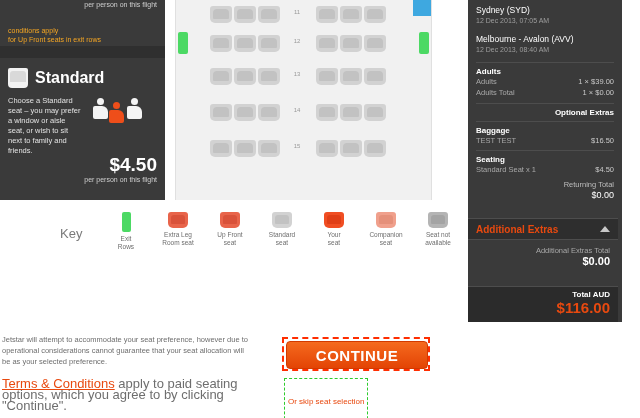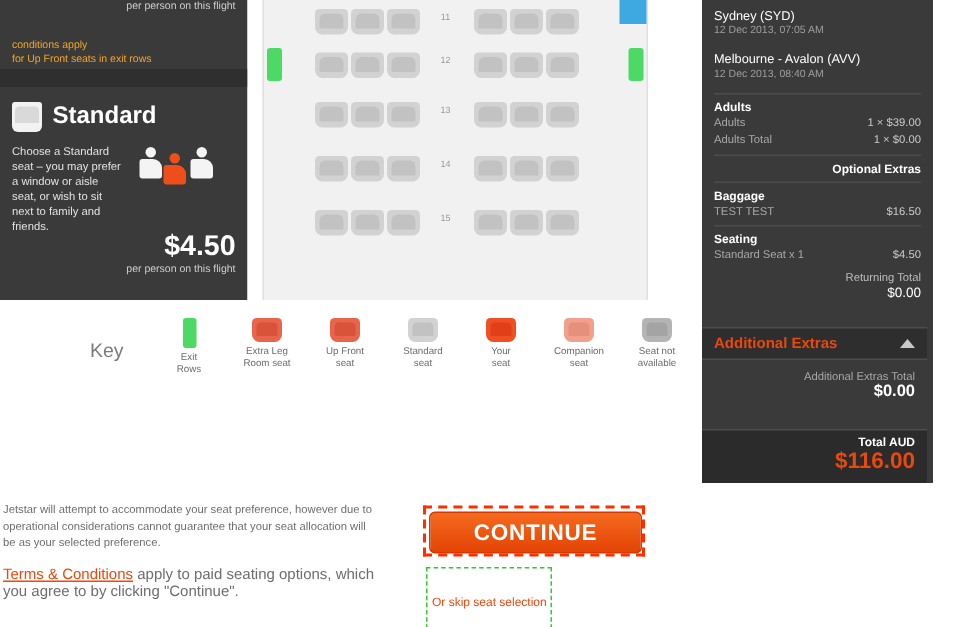--- a/index.html
+++ b/index.html
@@ -217,21 +217,21 @@
     left: 2px; top: 334px;
     width: 250px;
     font-size: 7.5px;
     line-height: 11px;
     color: #6e6e6e;
   }
   #terms-text {
     position: absolute;
     left: 2px; top: 378px;
     width: 250px;
-    font-size: 10px;
+    font-size: 13px;
     line-height: 11px;
     color: #6e6e6e;
   }
   #terms-text .tc-link { color: #e8490f; }
 
   
   #continue-wrap {
     position: absolute;
     left: 282px; top: 337px;
     width: 148px; height: 34px;

